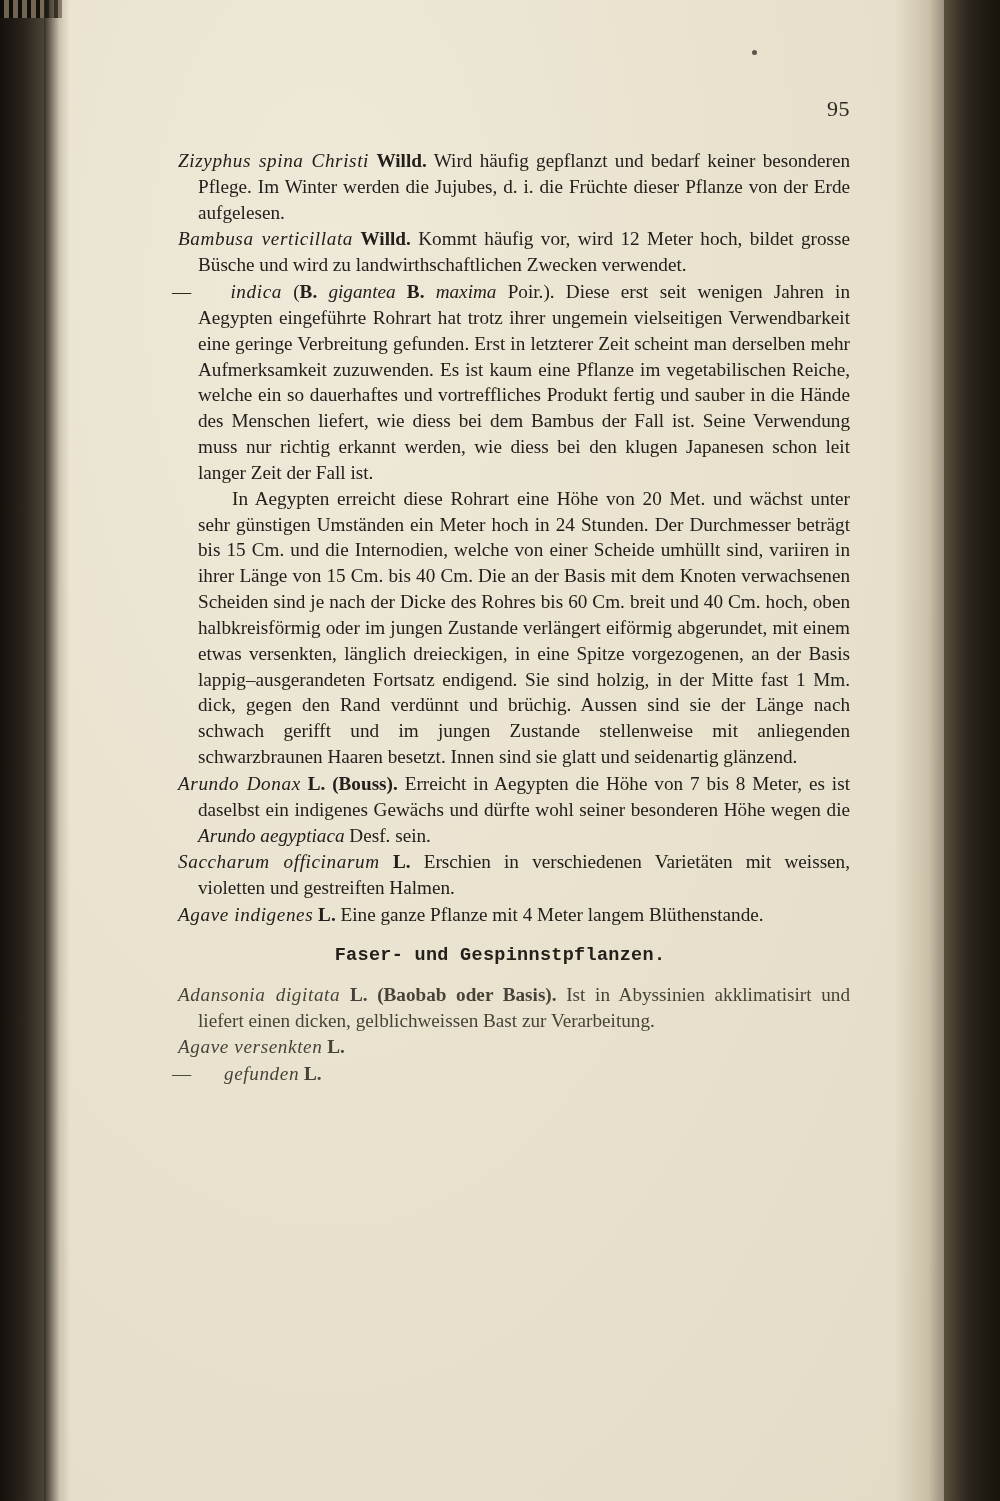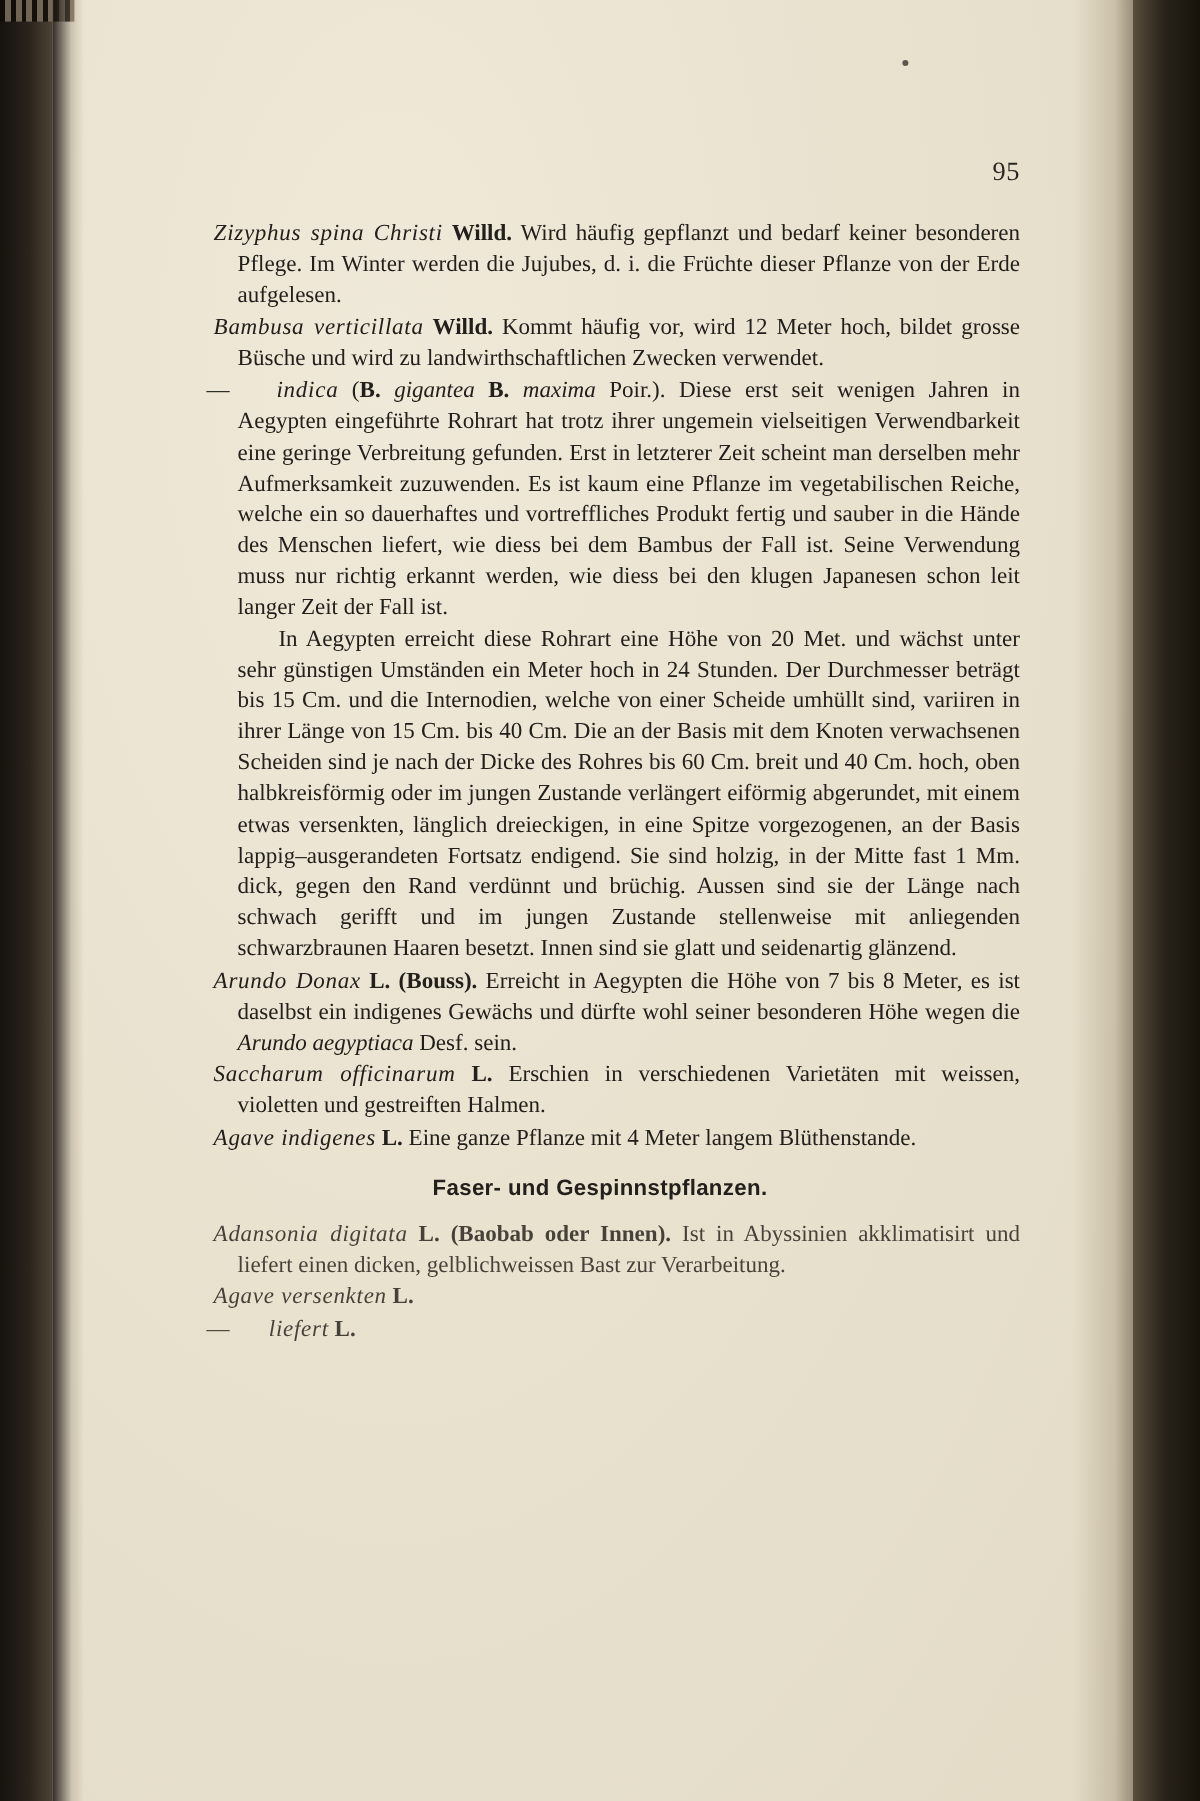--- a/index.html
+++ b/index.html
@@ -67,21 +67,21 @@
     width: 5px; height: 5px;
     background: #3a342a;
     border-radius: 50%;
     opacity: .8;
   }
 
   
   .content {
     position: absolute;
     left: 150px;
-    top: 130px;
+    top: 96px;
     width: 700px;
     color: #23201c;
   }
   .folio {
     position: absolute;
     right: 0;
     top: 0;
     font-size: 22px;
     letter-spacing: .5px;
     color: #2b2722;
@@ -111,21 +111,21 @@
   }
   i, .it {
     font-style: italic;
   }
   .sp {
     letter-spacing: .6px;
     margin-left: 28px;
   }
   .section-head {
     text-align: center;
-    font-family: Liberation Sans, sans-serif;
+    font-family: Liberation Mono, monospace;
     font-weight: bold;
     font-size: 18.5px;
     margin: 16px 0 13px 0;
     letter-spacing: .3px;
   }
   .gap-small { height: 7px; }
   .faded {
     color: #3a352d;
     opacity: .92;
   }
@@ -199,36 +199,36 @@
           <b style="font-weight:600">L.</b>
           <span>Eine ganze Pflanze mit 4 Meter langem Blüthenstande.</span>
         </p>
       </div>
 
       <div class="section-head">Faser- und Gespinnstpflanzen.</div>
 
       <div class="entry faded">
         <p>
           <i class="sp">Adansonia digitata</i>
-          <b style="font-weight:600">L. (Baobab oder Innen).</b>
+          <b style="font-weight:600">L. (Baobab oder Basis).</b>
           <span>Ist in Abyssinien akklimatisirt und liefert einen dicken, gelblichweissen Bast zur Verarbeitung.</span>
         </p>
       </div>
 
       <div class="entry faded">
         <p>
           <i class="sp">Agave versenkten</i>
           <b style="font-weight:600">L.</b>
         </p>
       </div>
 
       <div class="entry dash faded">
         <p>
           <span>—</span>
-          <i class="sp">liefert</i>
+          <i class="sp">gefunden</i>
           <b style="font-weight:600">L.</b>
         </p>
       </div>
 
       <div class="gap-small"></div>
 
 
     </div>
   </div>
 </div>

